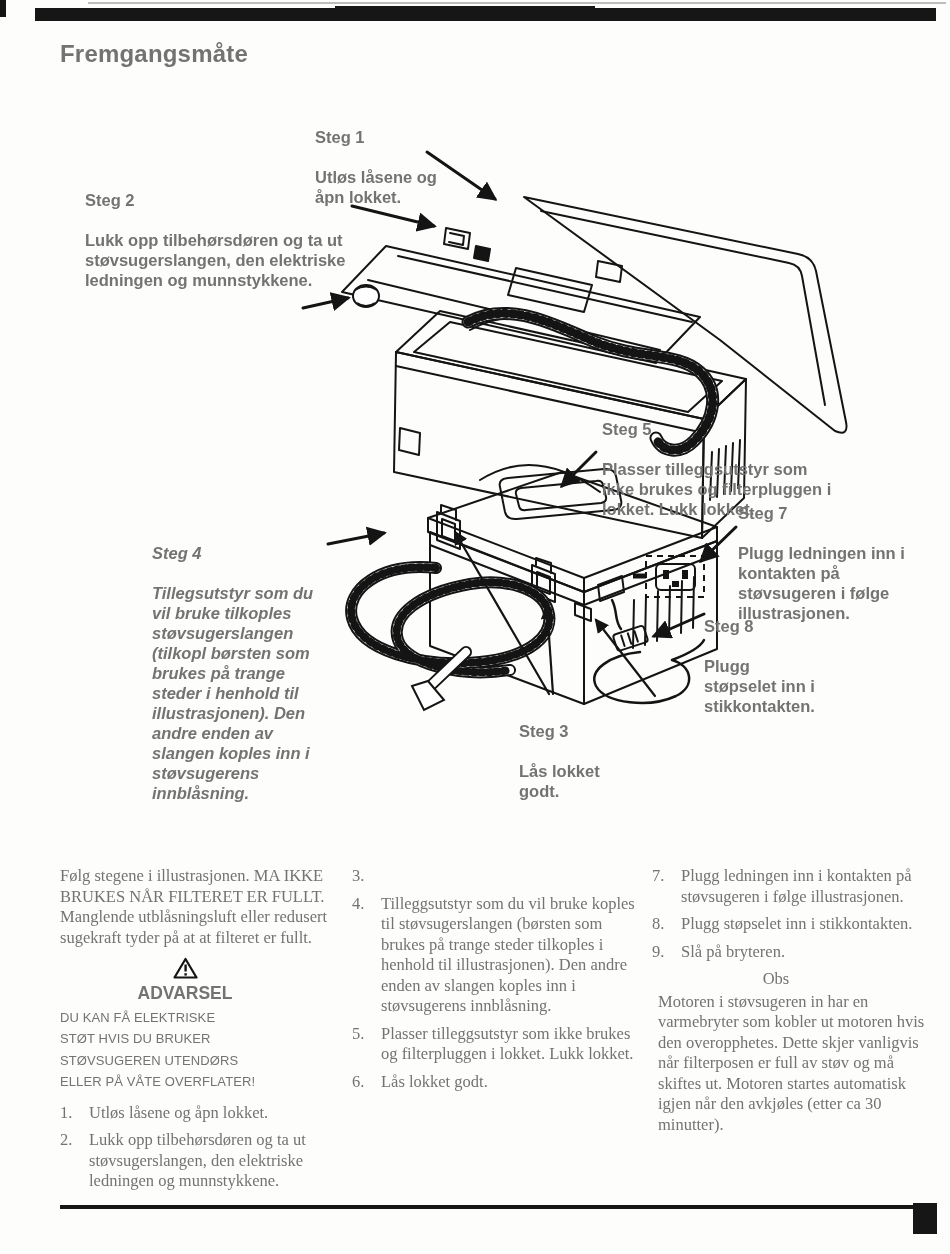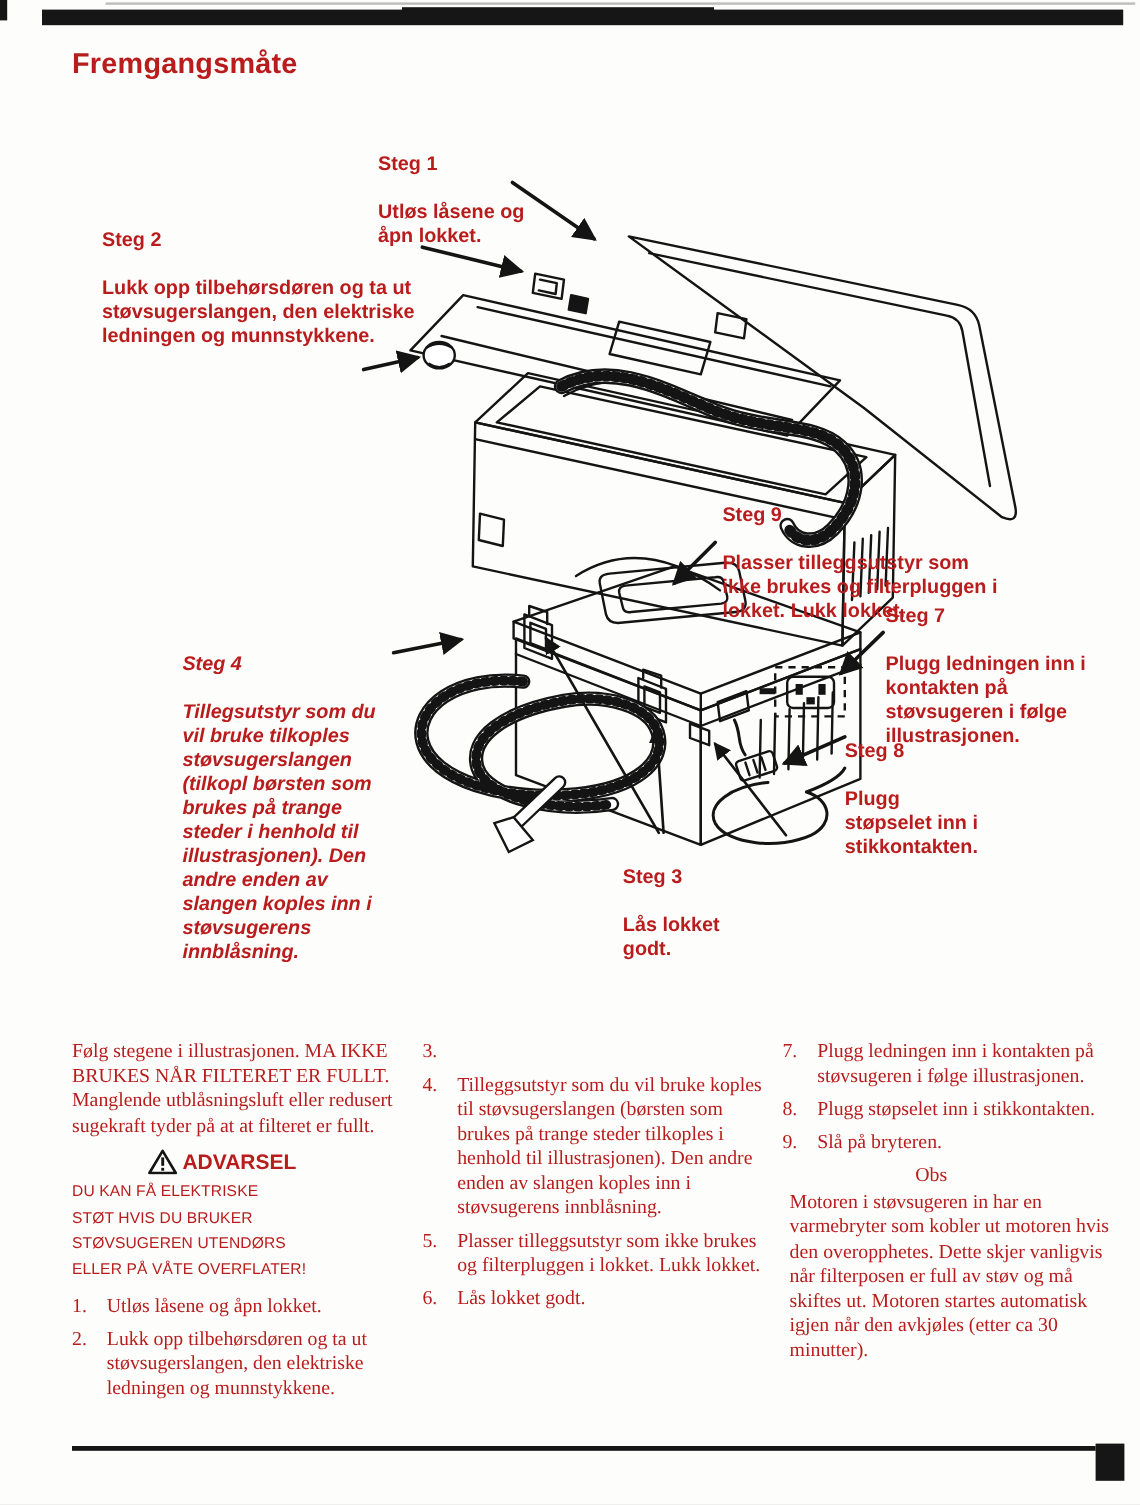--- a/index.html
+++ b/index.html
@@ -1,19 +1,19 @@
 <!DOCTYPE html>
 <html lang="no"><head>
 <meta charset="utf-8">
 <style>
   * { margin:0; padding:0; box-sizing:border-box; }
   html,body { background:#d9d9d9; }
   .page {
     position:relative; width:950px; height:1254px; margin:0 auto;
-    background:#fdfdfb; color:#b91c1c; overflow:hidden;
+    background:#fdfdfb; color:#737373; overflow:hidden;
     font-family:"Liberation Sans", sans-serif;
   }
   .corner-artifact { position:absolute; left:0; top:0; width:6px; height:17px; background:#151515; }
   .top-scanline { position:absolute; left:88px; top:2px; width:858px; height:2px; background:#bdbdbd; }
   .top-bar { position:absolute; left:35px; top:8px; width:901px; height:13px; background:#161616; }
   .top-bar::after{ content:""; position:absolute; left:300px; top:-2px; width:260px; height:4px; background:#161616; }
 
   .page-title { position:absolute; left:60px; top:40px; font-size:24px; font-weight:bold; letter-spacing:.2px; }
 
   .diagram-svg { position:absolute; left:0; top:0; pointer-events:none; }
@@ -22,21 +22,21 @@
   .steg .steg-title { font-weight:bold; }
 
   .columns {
     position:absolute; left:60px; top:866px; width:870px; display:flex; gap:12px;
     font-family:"Liberation Serif", serif; font-size:16.5px; line-height:20.5px;
   }
   .col-1 { width:280px; } .col-2 { width:288px; } .col-3 { width:278px; }
   .intro { width:270px; }
   .warning { margin-top:9px; font-family:"Liberation Sans", sans-serif; }
   .warning-head { display:flex; align-items:center; justify-content:center; gap:4px;
-                  font-weight:bold; font-size:17.5px; padding-right:30px; }
+                  font-weight:bold; font-size:17.5px; padding-right:30px;flex-direction:column; }
   .warning-body { font-weight:normal; font-size:13px; line-height:21.5px; margin-top:3px;
                   white-space:pre-line; letter-spacing:.1px; }
   .list { margin-top:10px; }
   .li { display:flex; margin-bottom:7px; }
   .li .num { width:29px; flex:none; }
   .li .txt { flex:1; }
   .obs-head { text-align:center; font-weight:normal; margin-top:0; padding-right:30px; }
   .obs-body { margin-top:2px; padding-left:6px; }
 
   .bottom-rule { position:absolute; left:60px; top:1205px; width:853px; height:4px; background:#161616; }
@@ -195,21 +195,21 @@
 (tilkopl børsten som
 brukes på trange
 steder i henhold til
 illustrasjonen).  Den
 andre enden av
 slangen koples inn i
 støvsugerens
 innblåsning.</span>
   </div>
   <div class="steg" style="left:602px; top:399px; width:275px;">
-    <span class="steg-title">Steg 9</span><br>
+    <span class="steg-title">Steg 5</span><br>
     <span>Plasser tilleggsutstyr som
 ikke brukes og filterpluggen i
 lokket.  Lukk lokket.</span>
   </div>
   <div class="steg" style="left:519px; top:701px; width:110px;">
     <span class="steg-title">Steg 3</span><br>
     <span>Lås lokket
 godt.</span>
   </div>
   <div class="steg" style="left:738px; top:483px; width:200px;">

